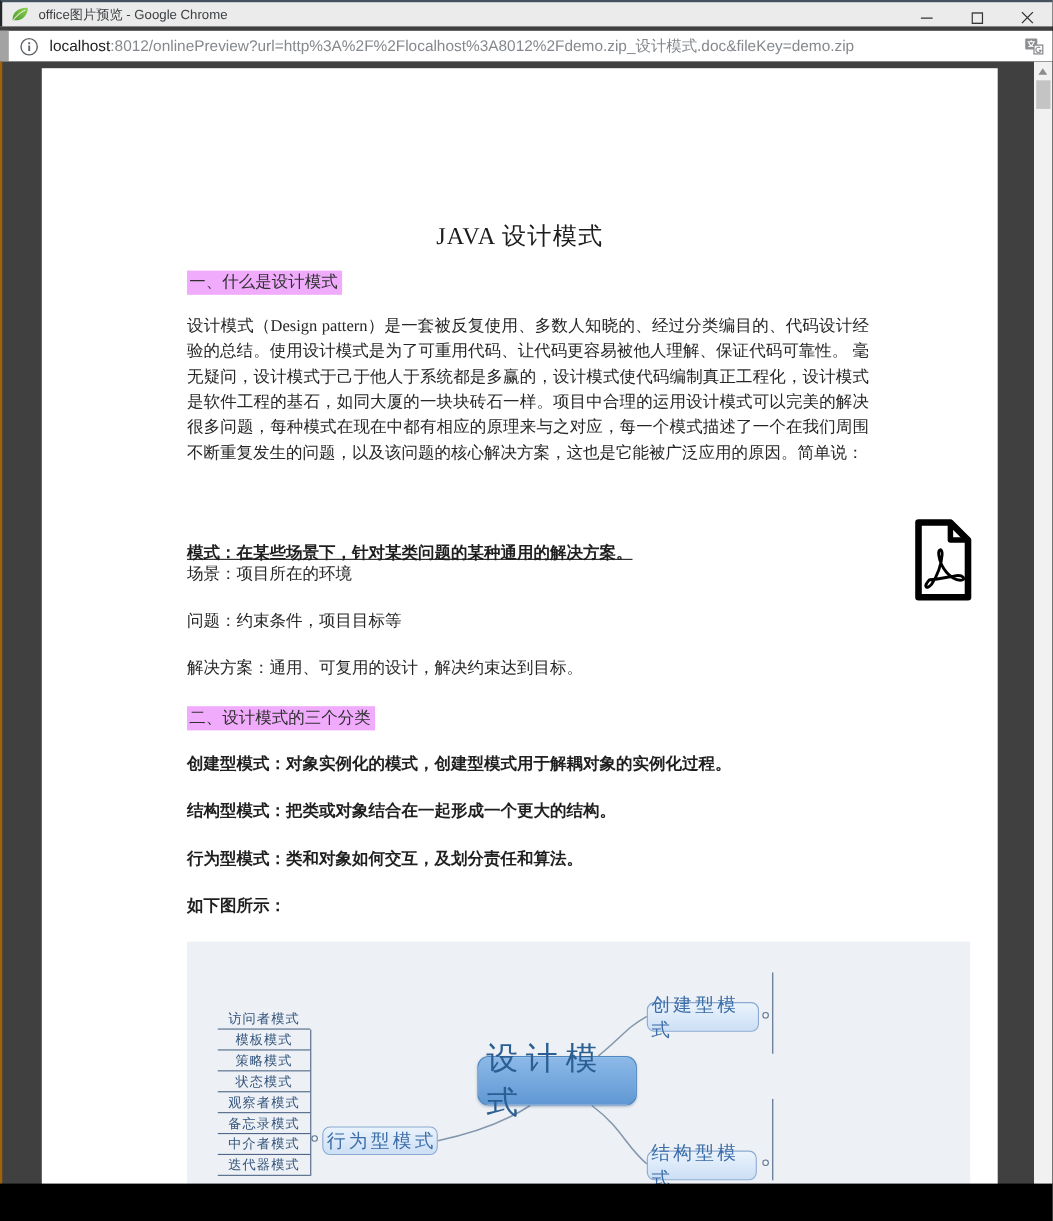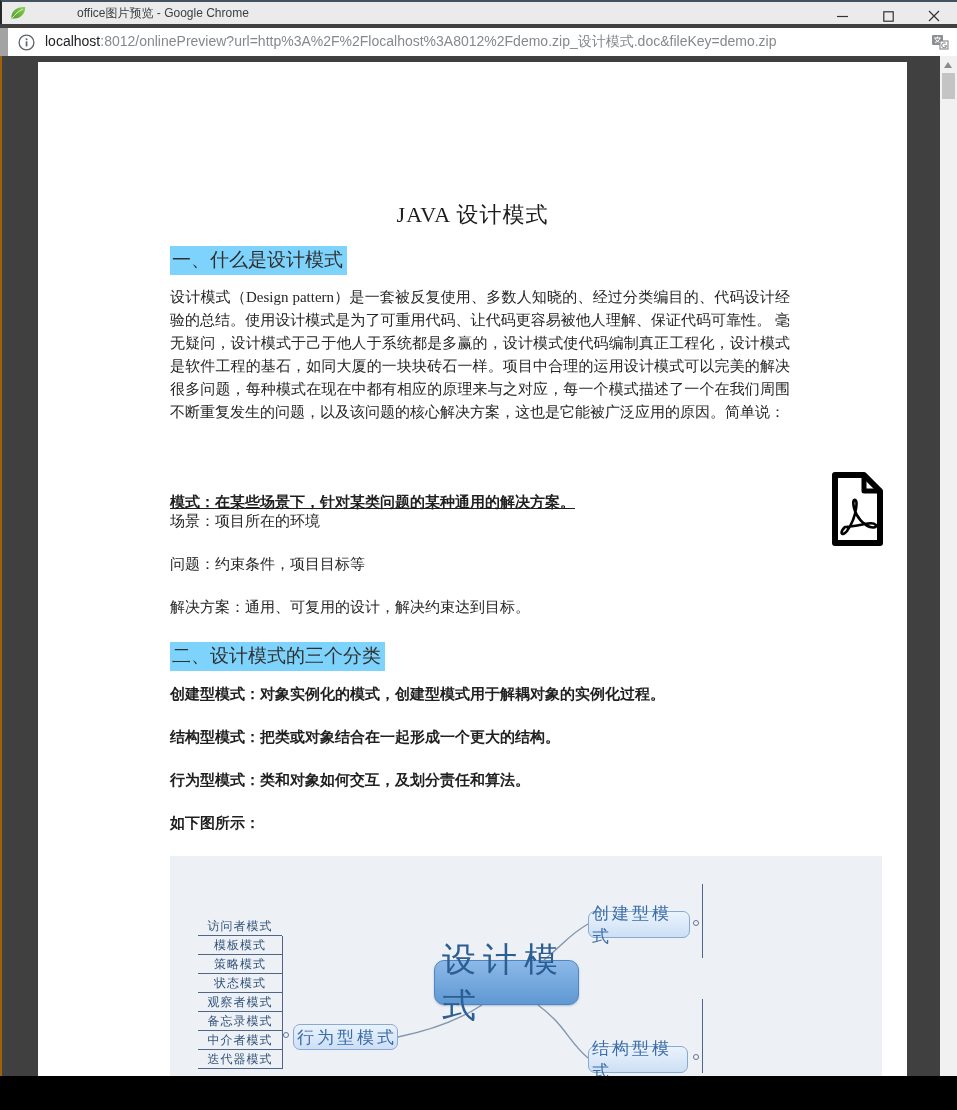--- a/index.html
+++ b/index.html
@@ -5,21 +5,21 @@
   * { margin:0; padding:0; box-sizing:border-box; }
   html,body { width:957px; height:1110px; overflow:hidden; background:#000; }
   body { font-family:"Liberation Sans","DejaVu Sans",sans-serif; }
 
   .window { position:relative; width:957px; height:1110px; background:#404040; }
 
   
   .titlebar {
     position:absolute; top:0; left:0; width:957px; height:24px;
     background:#ebebeb; border-top:2px solid #44515f; border-left:2px solid #23262b;
-    display:flex; align-items:center;gap:42px;
+    display:flex; align-items:center;
   }
   .favicon { margin-left:7px; width:18px; height:16px; flex:0 0 auto; }
   .win-title { margin-left:8px; font-size:12px; color:#3c4043; white-space:nowrap; }
   .win-controls { position:absolute; right:0; top:0; height:28px; display:flex; }
   .win-btn { width:46px; height:28px; display:flex; align-items:center; justify-content:center; cursor:default; }
   .win-btn svg { display:block; }
 
   
   .urlbar {
     position:absolute; top:28px; left:0; width:957px; height:28px;
@@ -35,36 +35,36 @@
   
   .viewport { position:absolute; top:56px; left:0; width:957px; height:1054px; background:#404040; overflow:hidden; border-left:2px solid #a16207; }
 
   .page { position:absolute; left:36px; top:6px; width:869px; height:1100px; background:#ffffff; }
 
   .doc-title { position:absolute; top:138px; left:0; width:100%; text-align:center;
     font-family:"Liberation Serif","DejaVu Serif",serif; font-size:22px; color:#1c1c1c; letter-spacing:1px; }
 
   .doc-block { position:absolute; left:132px; width:620px;
     font-family:"Liberation Serif","DejaVu Serif",serif; font-size:15px; color:#262626; }
-  .hl { display:inline-block; background:#7dd3fc; padding:1px 4px 2px 2px; font-size:19px; color:#303030; }
+  .hl { display:inline-block; background:#f0abfc; padding:1px 4px 2px 2px; font-size:15px; color:#303030; }
   .p-just { line-height:23px; text-align:justify; }
   .b { font-weight:700; color:#1f1f1f; }
 
   
   .pdf-btn { position:absolute; top:408px; left:786px; width:66px; height:78px; cursor:pointer; background:#fff; }
 
   
   .diagram { position:absolute; top:794px; left:132px; width:712px; height:300px;
     background:#edf0f4; overflow:hidden;
     font-family:"Liberation Serif","DejaVu Serif",serif; }
   .diagram svg.wires { position:absolute; top:0; left:0; }
   .node { position:absolute; display:flex; align-items:center; justify-content:center; border-radius:7px; }
   .node-center { left:264px; top:104px; width:145px; height:45px;
     background:linear-gradient(#8db9e8,#5f98d3); border:1px solid #4e86c0; border-radius:10px;
-    font-size:34px; color:#2b5f93; letter-spacing:7px; padding-left:7px; box-shadow:0 1px 2px rgba(70,100,140,.35); }
+    font-size:29px; color:#2b5f93; letter-spacing:7px; padding-left:7px; box-shadow:0 1px 2px rgba(70,100,140,.35); }
   .node-branch { background:linear-gradient(#eaf3fc,#cddff5); border:1px solid #88a9d2;
     font-size:17px; color:#3c6da8; letter-spacing:3px; padding-left:3px; }
   .node-behavioral { left:123px; top:168px; width:105px; height:26px; }
   .node-creational { left:418px; top:55px; width:102px; height:27px; }
   .node-structural { left:418px; top:190px; width:100px; height:27px; }
 
   .leaf-list { position:absolute; }
   .leaf-row { border-bottom:1px solid #4e6788; font-size:12px; color:#33547c;
     letter-spacing:1px; display:flex; align-items:flex-end; justify-content:center; }
   .list-left { left:28px; top:61px; width:84px; }

